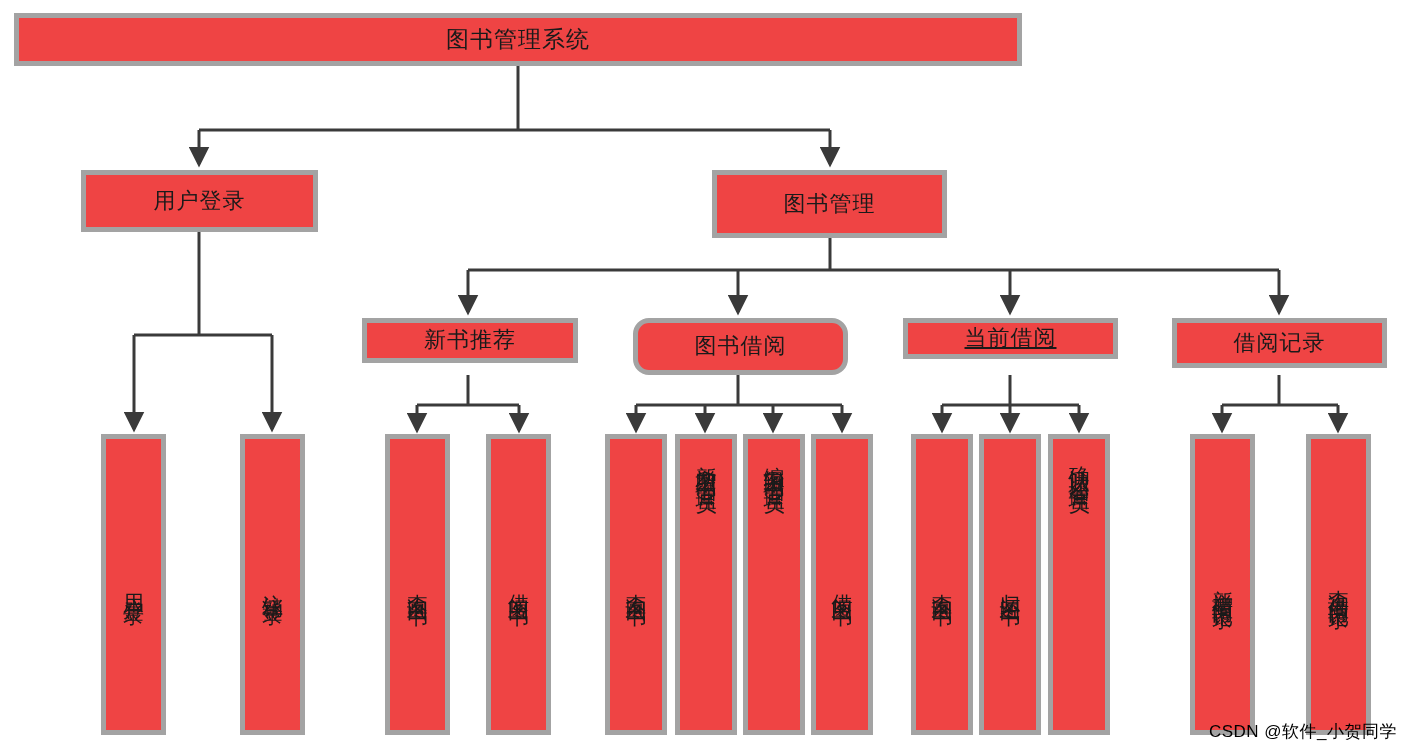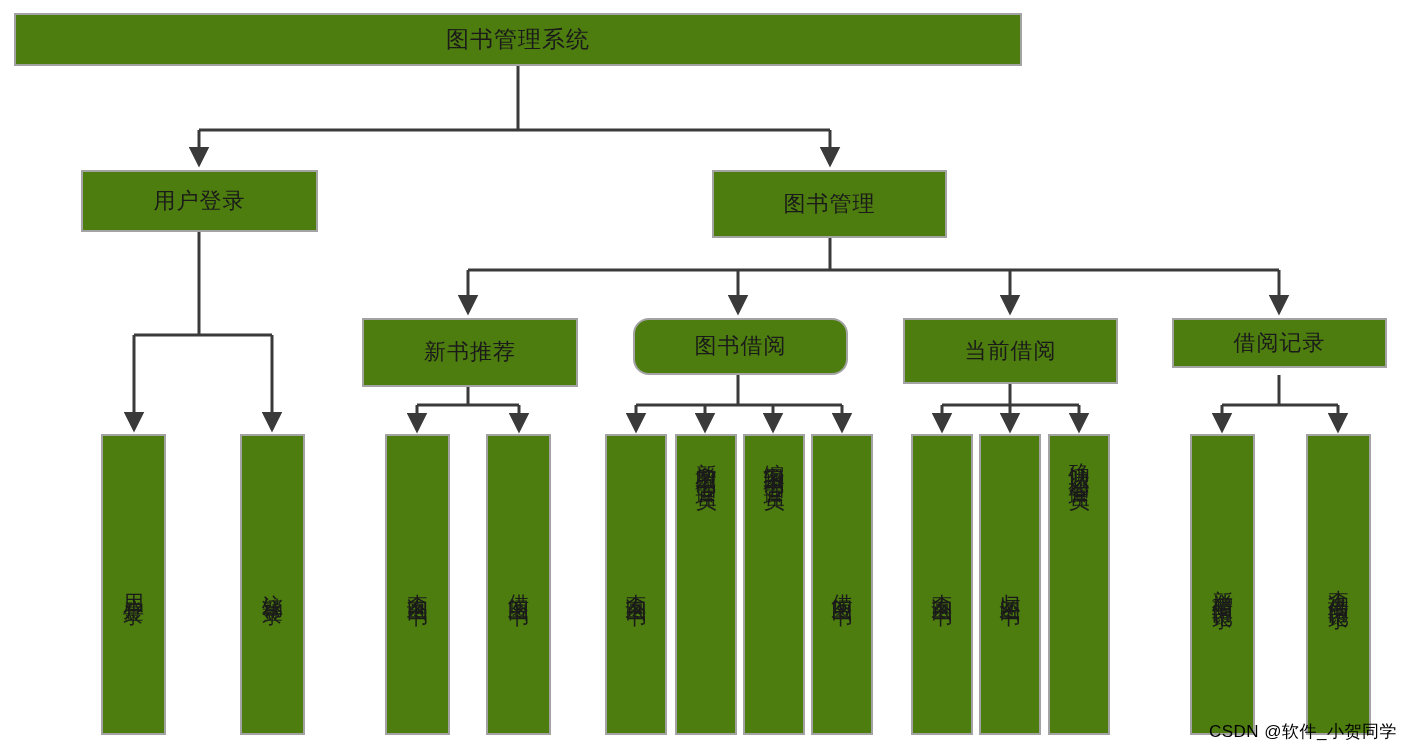--- a/index.html
+++ b/index.html
@@ -14,22 +14,22 @@
   }
   #svg-layer{
     position:absolute;
     left:0; top:0;
     width:1405px;
     height:747px;
   }
   .node{
     position:absolute;
     box-sizing:border-box;
-    border:2px solid #a3a3a3;
-    background:#4d7c0f;
+    border:5px solid #a3a3a3;
+    background:#ef4444;
     display:flex;
     align-items:center;
     justify-content:center;
     color:#1a1a1a;
   }
   .node.h-node{
     font-size:22px;
     letter-spacing:1px;
     line-height:1.2;
   }
@@ -125,27 +125,27 @@
     <span>图书管理系统</span>
   </div>
 
   <div class="node h-node" style="left:81px; top:170px; width:237px; height:62px;">
     <span>用户登录</span>
   </div>
   <div class="node h-node" style="left:712px; top:170px; width:235px; height:68px;">
     <span>图书管理</span>
   </div>
 
-  <div class="node h-node" style="left:362px; top:318px; width:216px; height:69px;">
+  <div class="node h-node" style="left:362px; top:318px; width:216px; height:45px;">
     <span>新书推荐</span>
   </div>
   <div class="node h-node" style="left:633px; top:318px; width:215px; height:57px;border-radius:16px;">
     <span>图书借阅</span>
   </div>
-  <div class="node h-node" style="left:903px; top:318px; width:215px; height:66px;">
+  <div class="node h-node" style="left:903px; top:318px; width:215px; height:41px;text-decoration:underline;">
     <span>当前借阅</span>
   </div>
   <div class="node h-node" style="left:1172px; top:318px; width:215px; height:50px;">
     <span>借阅记录</span>
   </div>
 
   <div class="node v-node center-text" style="left:101px; top:434px; width:65px; height:301px;">
     <span class="vtext">用户登录</span>
   </div>
   <div class="node v-node center-text" style="left:240px; top:434px; width:65px; height:301px;">

